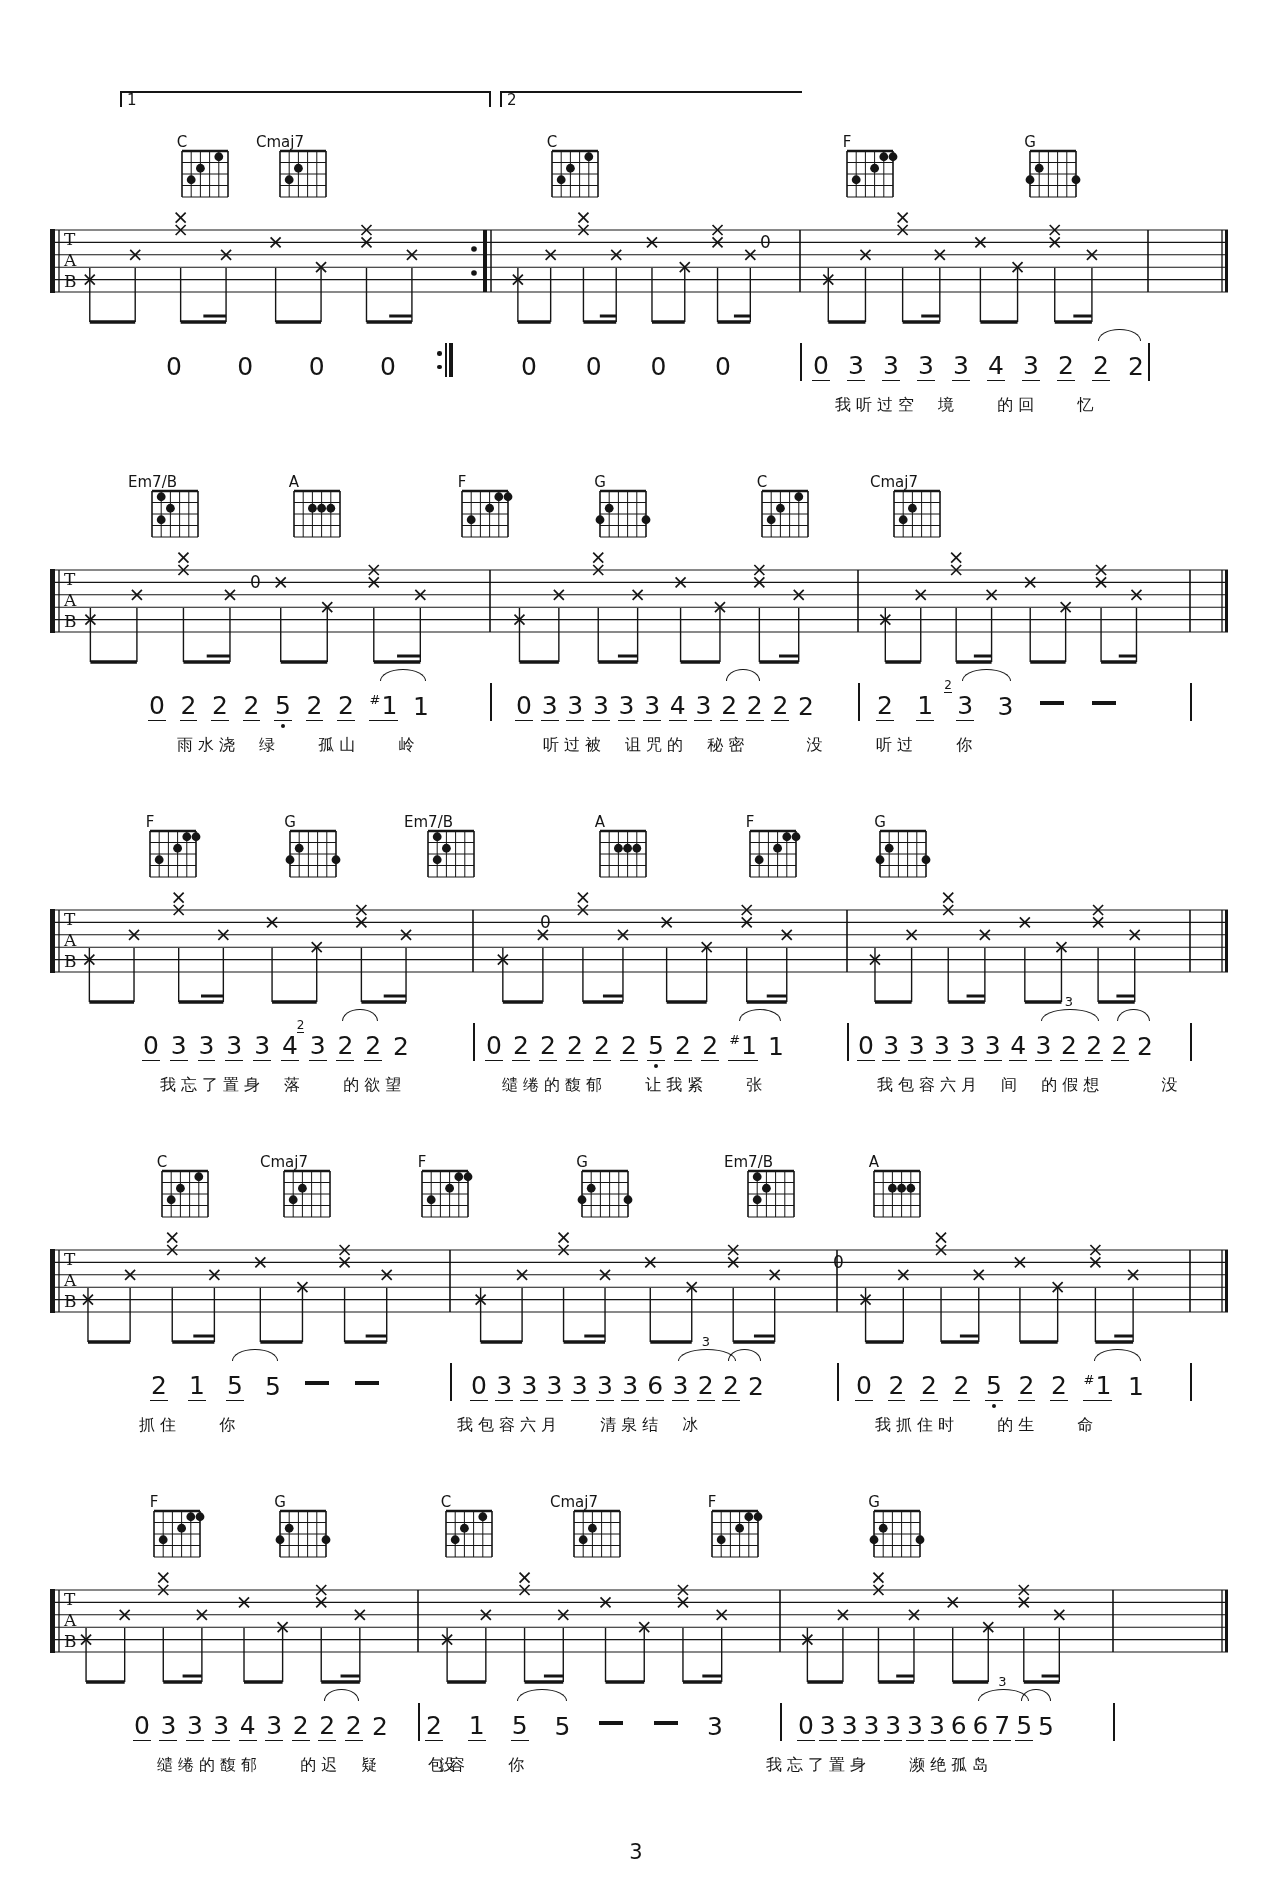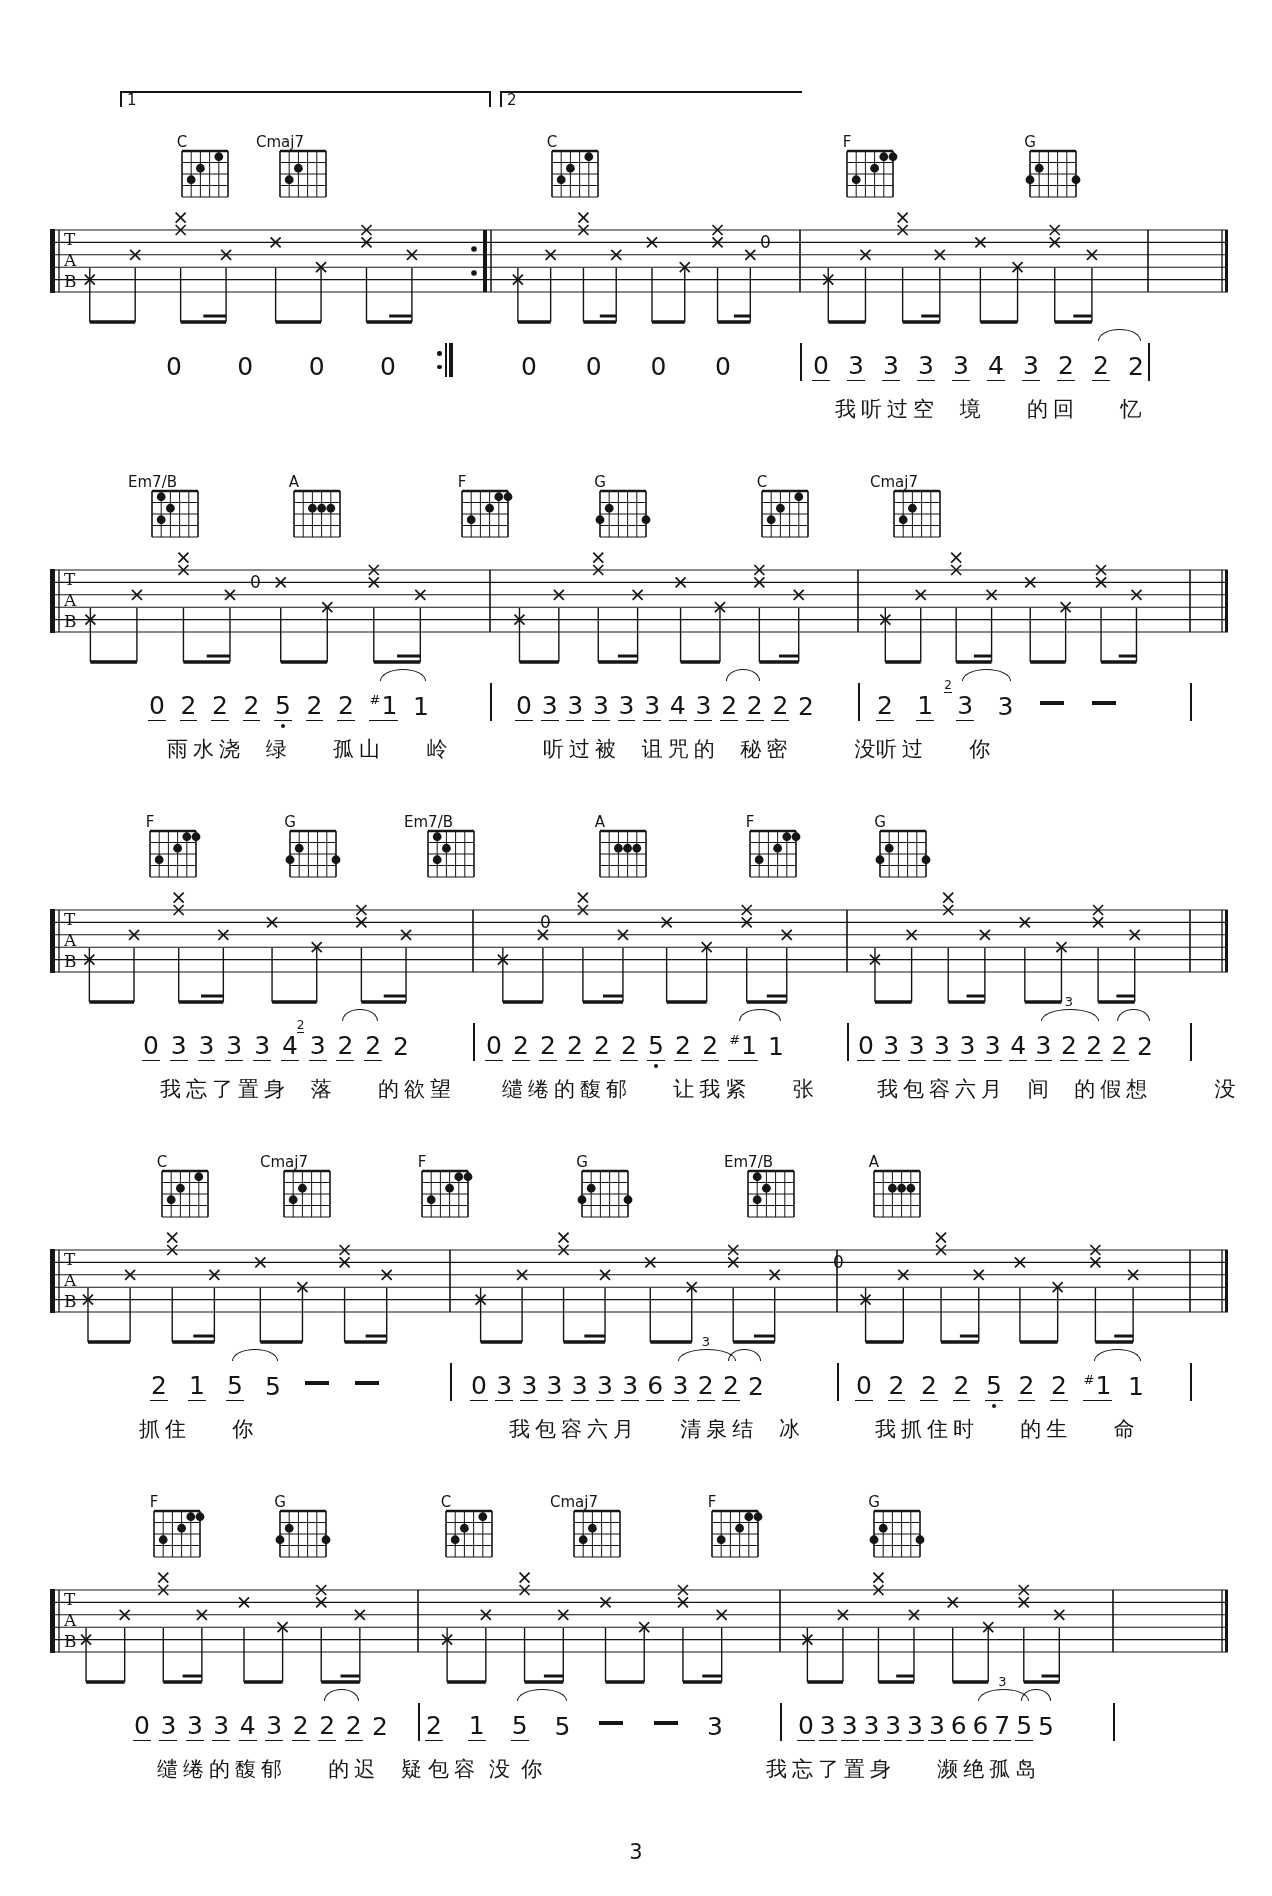--- a/index.html
+++ b/index.html
@@ -25,21 +25,21 @@
   .arc{position:absolute;height:11px;border:1.7px solid #151515;border-bottom:none;
        border-radius:50% 50% 0 0 / 100% 100% 0 0;top:-12px;}
   .arclab{position:absolute;font-size:13px;top:-27px;transform:translateX(-50%);}
   .nbar{position:absolute;width:2px;background:#151515;height:38px;}
   .rep{position:absolute;display:flex;align-items:center;height:34px;}
   .rep .dots{display:flex;flex-direction:column;justify-content:space-between;height:18px;margin-right:3px;}
   .rep .dots i{width:4.5px;height:4.5px;border-radius:50%;background:#151515;}
   .rep .b1{width:2px;height:34px;background:#151515;margin-right:2px;}
   .rep .b2{width:4px;height:34px;background:#151515;}
   
-  .lyr{position:absolute;font-size:21px;letter-spacing:5px;word-spacing:9px;white-space:pre;
+  .lyr{position:absolute;font-size:16px;letter-spacing:5px;word-spacing:9px;white-space:pre;
        font-family:"DejaVu Sans",sans-serif;}
   .pagenum{position:absolute;left:0;width:1272px;text-align:center;font-size:21px;}
   svg{position:absolute;overflow:visible;}
 </style>
 </head>
 <body>
 
 <div id="sheet">
   <div class="pagenum" style="top:1840px;">3</div>
 <div class="system" style="top: 85px;">
@@ -568,21 +568,21 @@
         <span class="tok u">2</span>
         <span class="tok u">2</span>
         <span class="tok u">2</span>
         <span class="tok u">5<span class="du"></span></span>
         <span class="tok u">2</span>
         <span class="tok u">2</span>
         <span class="tok u"><span class="sharp">#</span>1</span>
         <span class="tok">1</span>
         <div class="arc" style="left: 231.5px; width: 44.2px;"></div>
       </div>
-      <div class="lyr" style="left: 167px; top: 310px;">雨水浇 绿  孤山  岭</div>
+      <div class="lyr" style="left: 177px; top: 310px;">雨水浇 绿  孤山  岭</div>
       <div class="meas" style="left: 515px; width: 300px; top: 256px;">
         <span class="tok u">0</span>
         <span class="tok u">3</span>
         <span class="tok u">3</span>
         <span class="tok u">3</span>
         <span class="tok u">3</span>
         <span class="tok u">3</span>
         <span class="tok u">4</span>
         <span class="tok u">3</span>
         <span class="tok u">2</span>
@@ -1175,21 +1175,21 @@
         <span class="tok u">3</span>
         <span class="tok u">6</span>
         <span class="tok u">3</span>
         <span class="tok u">2</span>
         <span class="tok u">2</span>
         <span class="tok">2</span>
         <div class="arc" style="left: 208.3px; width: 55.4px;"></div>
         <div class="arclab" style="left: 236px;">3</div>
         <div class="arc" style="left: 258.3px; width: 30.4px;"></div>
       </div>
-      <div class="lyr" style="left: 509px; top: 310px;">我包容六月  清泉结 冰</div>
+      <div class="lyr" style="left: 457px; top: 310px;">我包容六月  清泉结 冰</div>
       <div class="meas" style="left: 855px; width: 290px; top: 256px;">
         <span class="tok u">0</span>
         <span class="tok u">2</span>
         <span class="tok u">2</span>
         <span class="tok u">2</span>
         <span class="tok u">5<span class="du"></span></span>
         <span class="tok u">2</span>
         <span class="tok u">2</span>
         <span class="tok u"><span class="sharp">#</span>1</span>
         <span class="tok">1</span>

